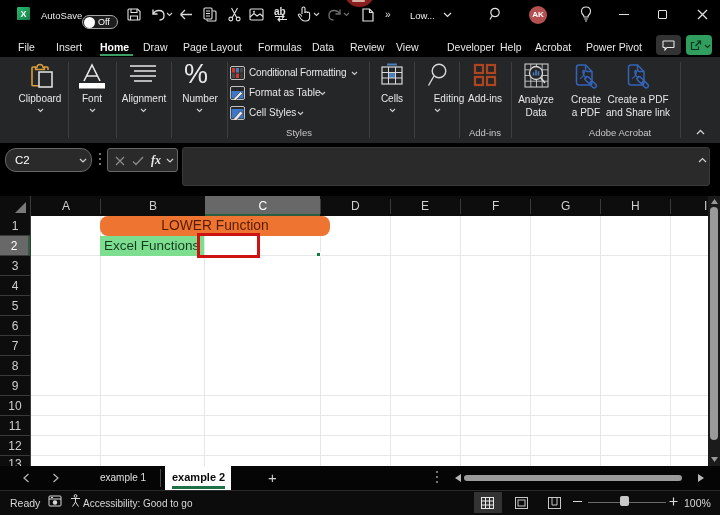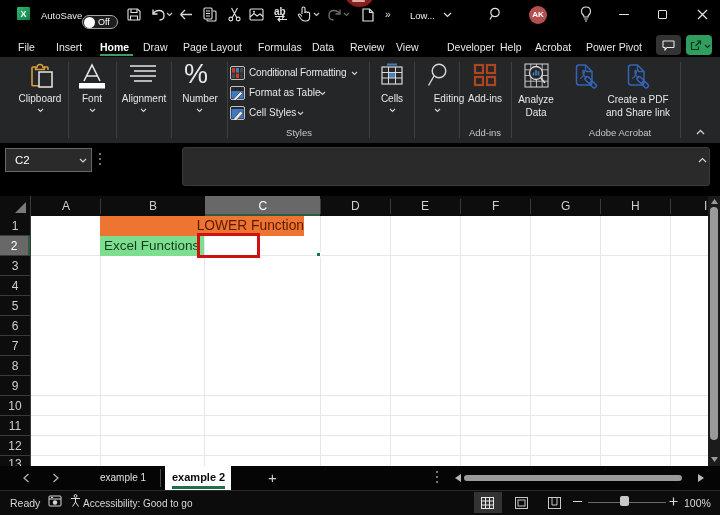--- a/index.html
+++ b/index.html
@@ -277,48 +277,61 @@
   </svg>
   <div class="abs" style="left:496px;top:93px;width:80px;text-align:center;color:#e8e8e8;font-size:10px;line-height:13px;">Analyze<br>Data</div>
 
   <svg class="abs" style="left:575px;top:64px" width="25" height="25" viewBox="0 0 25 25" fill="none" stroke="#3563b8" stroke-width="1.4">
     <path d="M17 8.5 L17 18.5 Q17 21 14.5 21 L4 21 Q1.5 21 1.5 18.5 L1.5 3.5 Q1.5 1 4 1 L10.5 1 L17 7.5 L17 8.5 Z" stroke-width="1.5"></path>
     <path d="M10.5 1 L10.5 5.5 Q10.5 7.5 12.5 7.5 L16.5 7.5" stroke-width="1.3"></path>
     <path d="M5 14.5 Q8.5 13 9.3 8.5 Q9.6 6.5 8.6 6.5 Q7.6 6.5 8 9 Q8.6 12.5 12 14" stroke-width="1.3"></path>
     <rect x="9.6" y="13.8" width="7.4" height="4.2" rx="2.1" transform="rotate(45 13.3 15.9)" stroke-width="1.5"></rect>
     <rect x="14.4" y="18.6" width="7.4" height="4.2" rx="2.1" transform="rotate(45 18.1 20.7)" stroke-width="1.5"></rect>
   </svg>
+  <div class="abs" style="left:551px;top:93px;width:70px;text-align:center;color:#e8e8e8;font-size:10px;line-height:13px;">Create<br>a PDF</div>
 
   <svg class="abs" style="left:627px;top:64px" width="25" height="25" viewBox="0 0 25 25" fill="none" stroke="#3563b8" stroke-width="1.4">
     <path d="M17 8.5 L17 18.5 Q17 21 14.5 21 L4 21 Q1.5 21 1.5 18.5 L1.5 3.5 Q1.5 1 4 1 L10.5 1 L17 7.5 L17 8.5 Z" stroke-width="1.5"></path>
     <path d="M10.5 1 L10.5 5.5 Q10.5 7.5 12.5 7.5 L16.5 7.5" stroke-width="1.3"></path>
     <path d="M5 14.5 Q8.5 13 9.3 8.5 Q9.6 6.5 8.6 6.5 Q7.6 6.5 8 9 Q8.6 12.5 12 14" stroke-width="1.3"></path>
     <rect x="9.6" y="13.8" width="7.4" height="4.2" rx="2.1" transform="rotate(45 13.3 15.9)" stroke-width="1.5"></rect>
     <rect x="14.4" y="18.6" width="7.4" height="4.2" rx="2.1" transform="rotate(45 18.1 20.7)" stroke-width="1.5"></rect>
   </svg>
   <div class="abs" style="left:593px;top:93px;width:90px;text-align:center;color:#e8e8e8;font-size:10px;line-height:13px;">Create a PDF<br>and Share link</div>
 
   <div class="abs" style="left:560px;top:127px;width:120px;text-align:center;color:#c8c8c8;font-size:9.5px;">Adobe Acrobat</div>
   <svg class="abs" style="left:696px;top:129px" width="9" height="6" viewBox="0 0 9 6" fill="none" stroke="#cfcfcf" stroke-width="1.3">
     <path d="M1 5 L4.5 1.5 L8 5"></path>
   </svg>
 
   <div class="abs" style="left:0;top:143px;width:720px;height:53px;background:#000;"></div>
 
-  <div class="abs" style="left:5px;top:148px;width:87px;height:24px;background:#2a2a2b;border:1px solid #686868;border-radius:0;color:#fff;font-size:11.5px;">
+  <div class="abs" style="left:5px;top:148px;width:87px;height:24px;background:#2a2a2b;border:1px solid #686868;border-radius:11px;color:#fff;font-size:11.5px;">
     <span class="abs" style="left:9px;top:5px;">C2</span>
     <svg class="abs" style="left:73px;top:9px" width="8" height="6" viewBox="0 0 8 6" fill="none" stroke="#cfcfcf" stroke-width="1.2">
         <path d="M1 1 L4 4 L7 1"></path>
       </svg>
   </div>
 
   <div class="abs" style="left:99px;top:153px;width:2px;height:2px;background:#9a9a9a;border-radius:50%;"></div>
   <div class="abs" style="left:99px;top:158px;width:2px;height:2px;background:#9a9a9a;border-radius:50%;"></div>
   <div class="abs" style="left:99px;top:163px;width:2px;height:2px;background:#9a9a9a;border-radius:50%;"></div>
 
+  <div class="abs" style="left:107px;top:148px;width:71px;height:24px;background:#2a2a2b;border:1px solid #686868;border-radius:3px;">
+    <svg class="abs" style="left:7px;top:7px" width="10" height="10" viewBox="0 0 10 10" stroke="#8a8a8a" stroke-width="1.3">
+        <path d="M1 1 L9 9 M9 1 L1 9"></path>
+      </svg>
+    <svg class="abs" style="left:24px;top:7px" width="12" height="10" viewBox="0 0 12 10" fill="none" stroke="#8a8a8a" stroke-width="1.3">
+        <path d="M1 5.5 L4 8.5 L11 1"></path>
+      </svg>
+    <span class="abs" style="left:43px;top:4px;color:#e8e8e8;font-size:12px;font-style:italic;font-family:'Liberation Serif',serif;font-weight:bold;">fx</span>
+    <svg class="abs" style="left:58px;top:9px" width="8" height="6" viewBox="0 0 8 6" fill="none" stroke="#cfcfcf" stroke-width="1.2">
+        <path d="M1 1 L4 4 L7 1"></path>
+      </svg>
+  </div>
 
   <div class="abs" style="left:181.5px;top:147px;width:528.5px;height:39px;background:#2a2a2b;border:1px solid #3a3a3a;border-radius:3px;">
     <svg class="abs" style="left:515px;top:9px" width="9" height="6" viewBox="0 0 9 6" fill="none" stroke="#cfcfcf" stroke-width="1.2">
         <path d="M1 5 L4.5 1.5 L8 5"></path>
       </svg>
   </div>
 
   <div class="abs" style="left:0;top:196px;width:708px;height:20px;background:#0d0d0d;"></div>
   <div class="abs" style="left:0;top:196px;width:30px;height:270px;background:#0d0d0d;"></div>
 
@@ -373,21 +386,21 @@
     <div style="height:20px;line-height:20px;border-bottom:1px solid #3a3a3a;">7</div>
     <div style="height:20px;line-height:20px;border-bottom:1px solid #3a3a3a;">8</div>
     <div style="height:20px;line-height:20px;border-bottom:1px solid #3a3a3a;">9</div>
     <div style="height:20px;line-height:20px;border-bottom:1px solid #3a3a3a;">10</div>
     <div style="height:20px;line-height:20px;border-bottom:1px solid #3a3a3a;">11</div>
     <div style="height:20px;line-height:20px;border-bottom:1px solid #3a3a3a;">12</div>
     <div style="height:10px;line-height:16px;text-decoration:underline;">13</div>
   </div>
   <div class="abs" style="left:30px;top:196px;width:1px;height:270px;background:#3a3a3a;"></div>
 
-  <div class="abs" style="left:100px;top:216px;width:204px;height:20px;background:#ed7431;color:#5a1c00;font-size:13.8px;font-weight:500;text-align:right;line-height:20px;">LOWER Function</div>
+  <div class="abs" style="left:100px;top:216px;width:230px;height:20px;background:#ed7431;color:#5a1c00;font-size:13.8px;font-weight:500;text-align:center;line-height:20px;border-radius:8px;">LOWER Function</div>
   <div class="abs" style="left:100px;top:236px;width:104px;height:20px;background:#7ede90;color:#123c1e;font-size:13.5px;line-height:20px;padding-left:4px;">Excel Functions</div>
   <div class="abs" style="left:316px;top:252px;width:5px;height:5px;background:#107c41;border:1px solid #fff;"></div>
 
   <div class="abs" style="left:197px;top:233px;width:63px;height:25px;border:3px solid #ce1212;"></div>
 
   <div class="abs" style="left:708px;top:196px;width:12px;height:270px;background:#1b1b1b;"></div>
   <svg class="abs" style="left:711px;top:199px" width="7" height="5" viewBox="0 0 7 5">
       <path d="M3.5 0 L7 5 L0 5 Z" fill="#9a9a9a"></path>
     </svg>
   <div class="abs" style="left:710px;top:207px;width:8px;height:233px;background:#9a9a9a;border-radius:4px;"></div>

